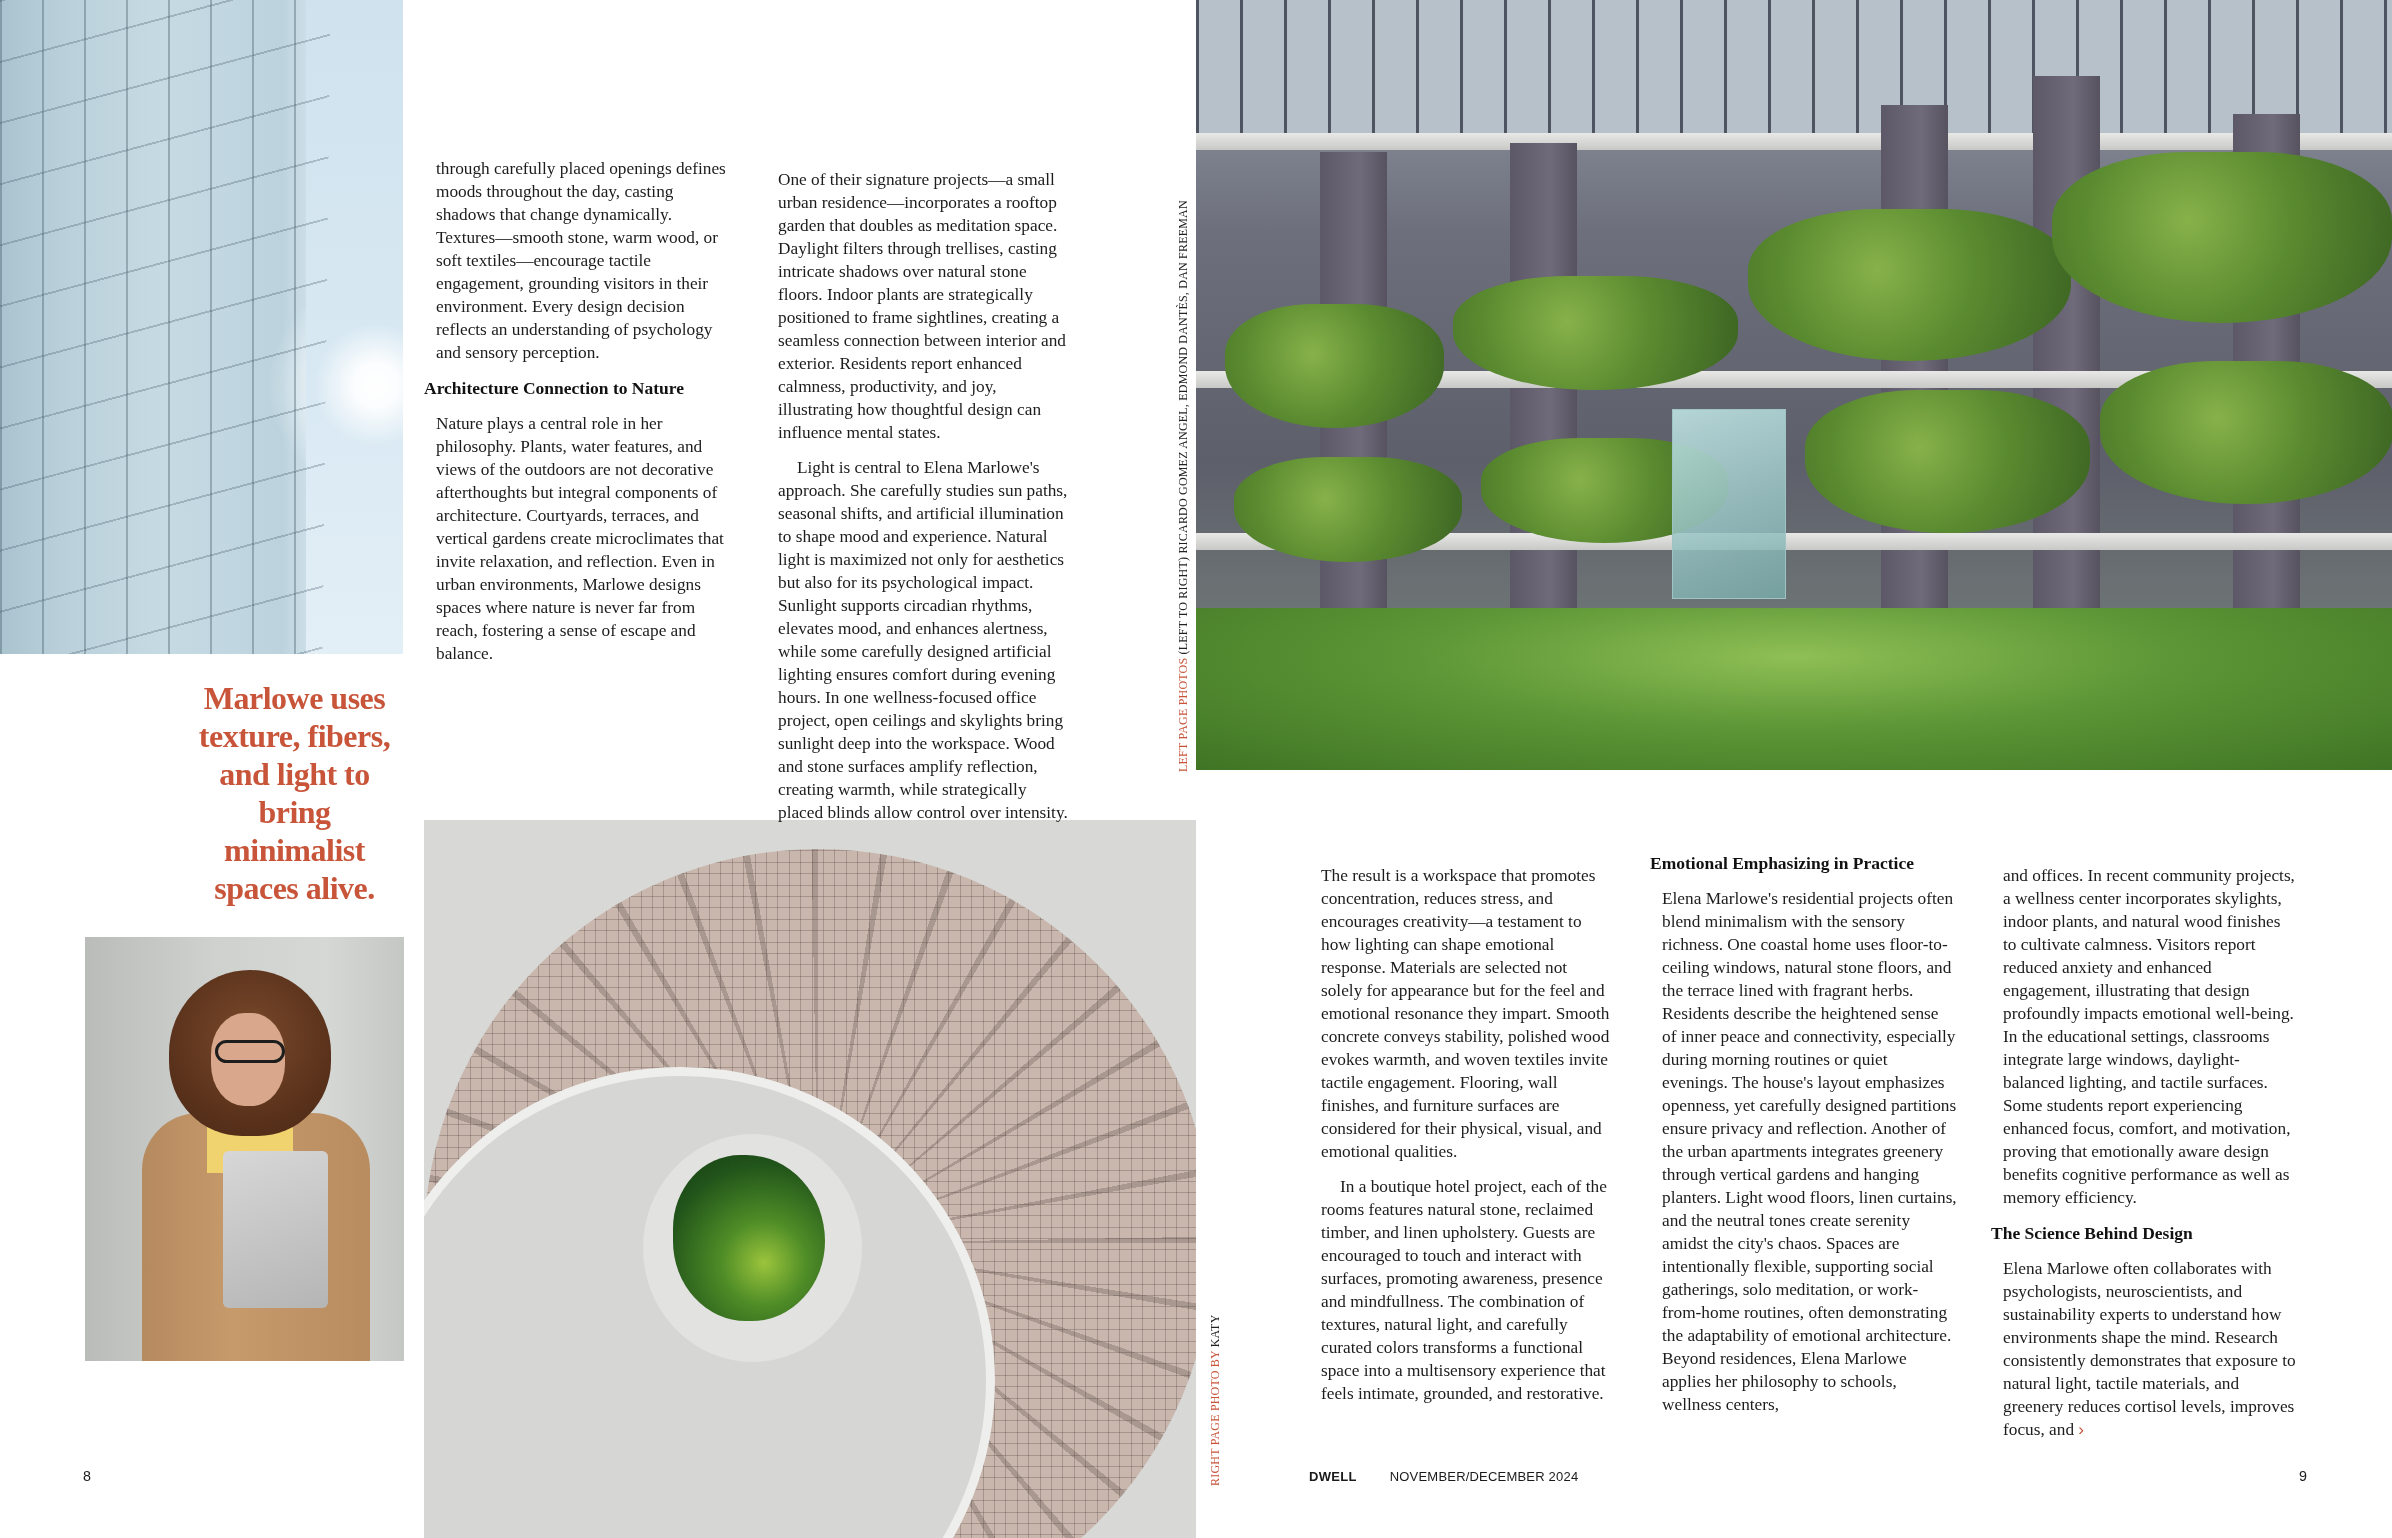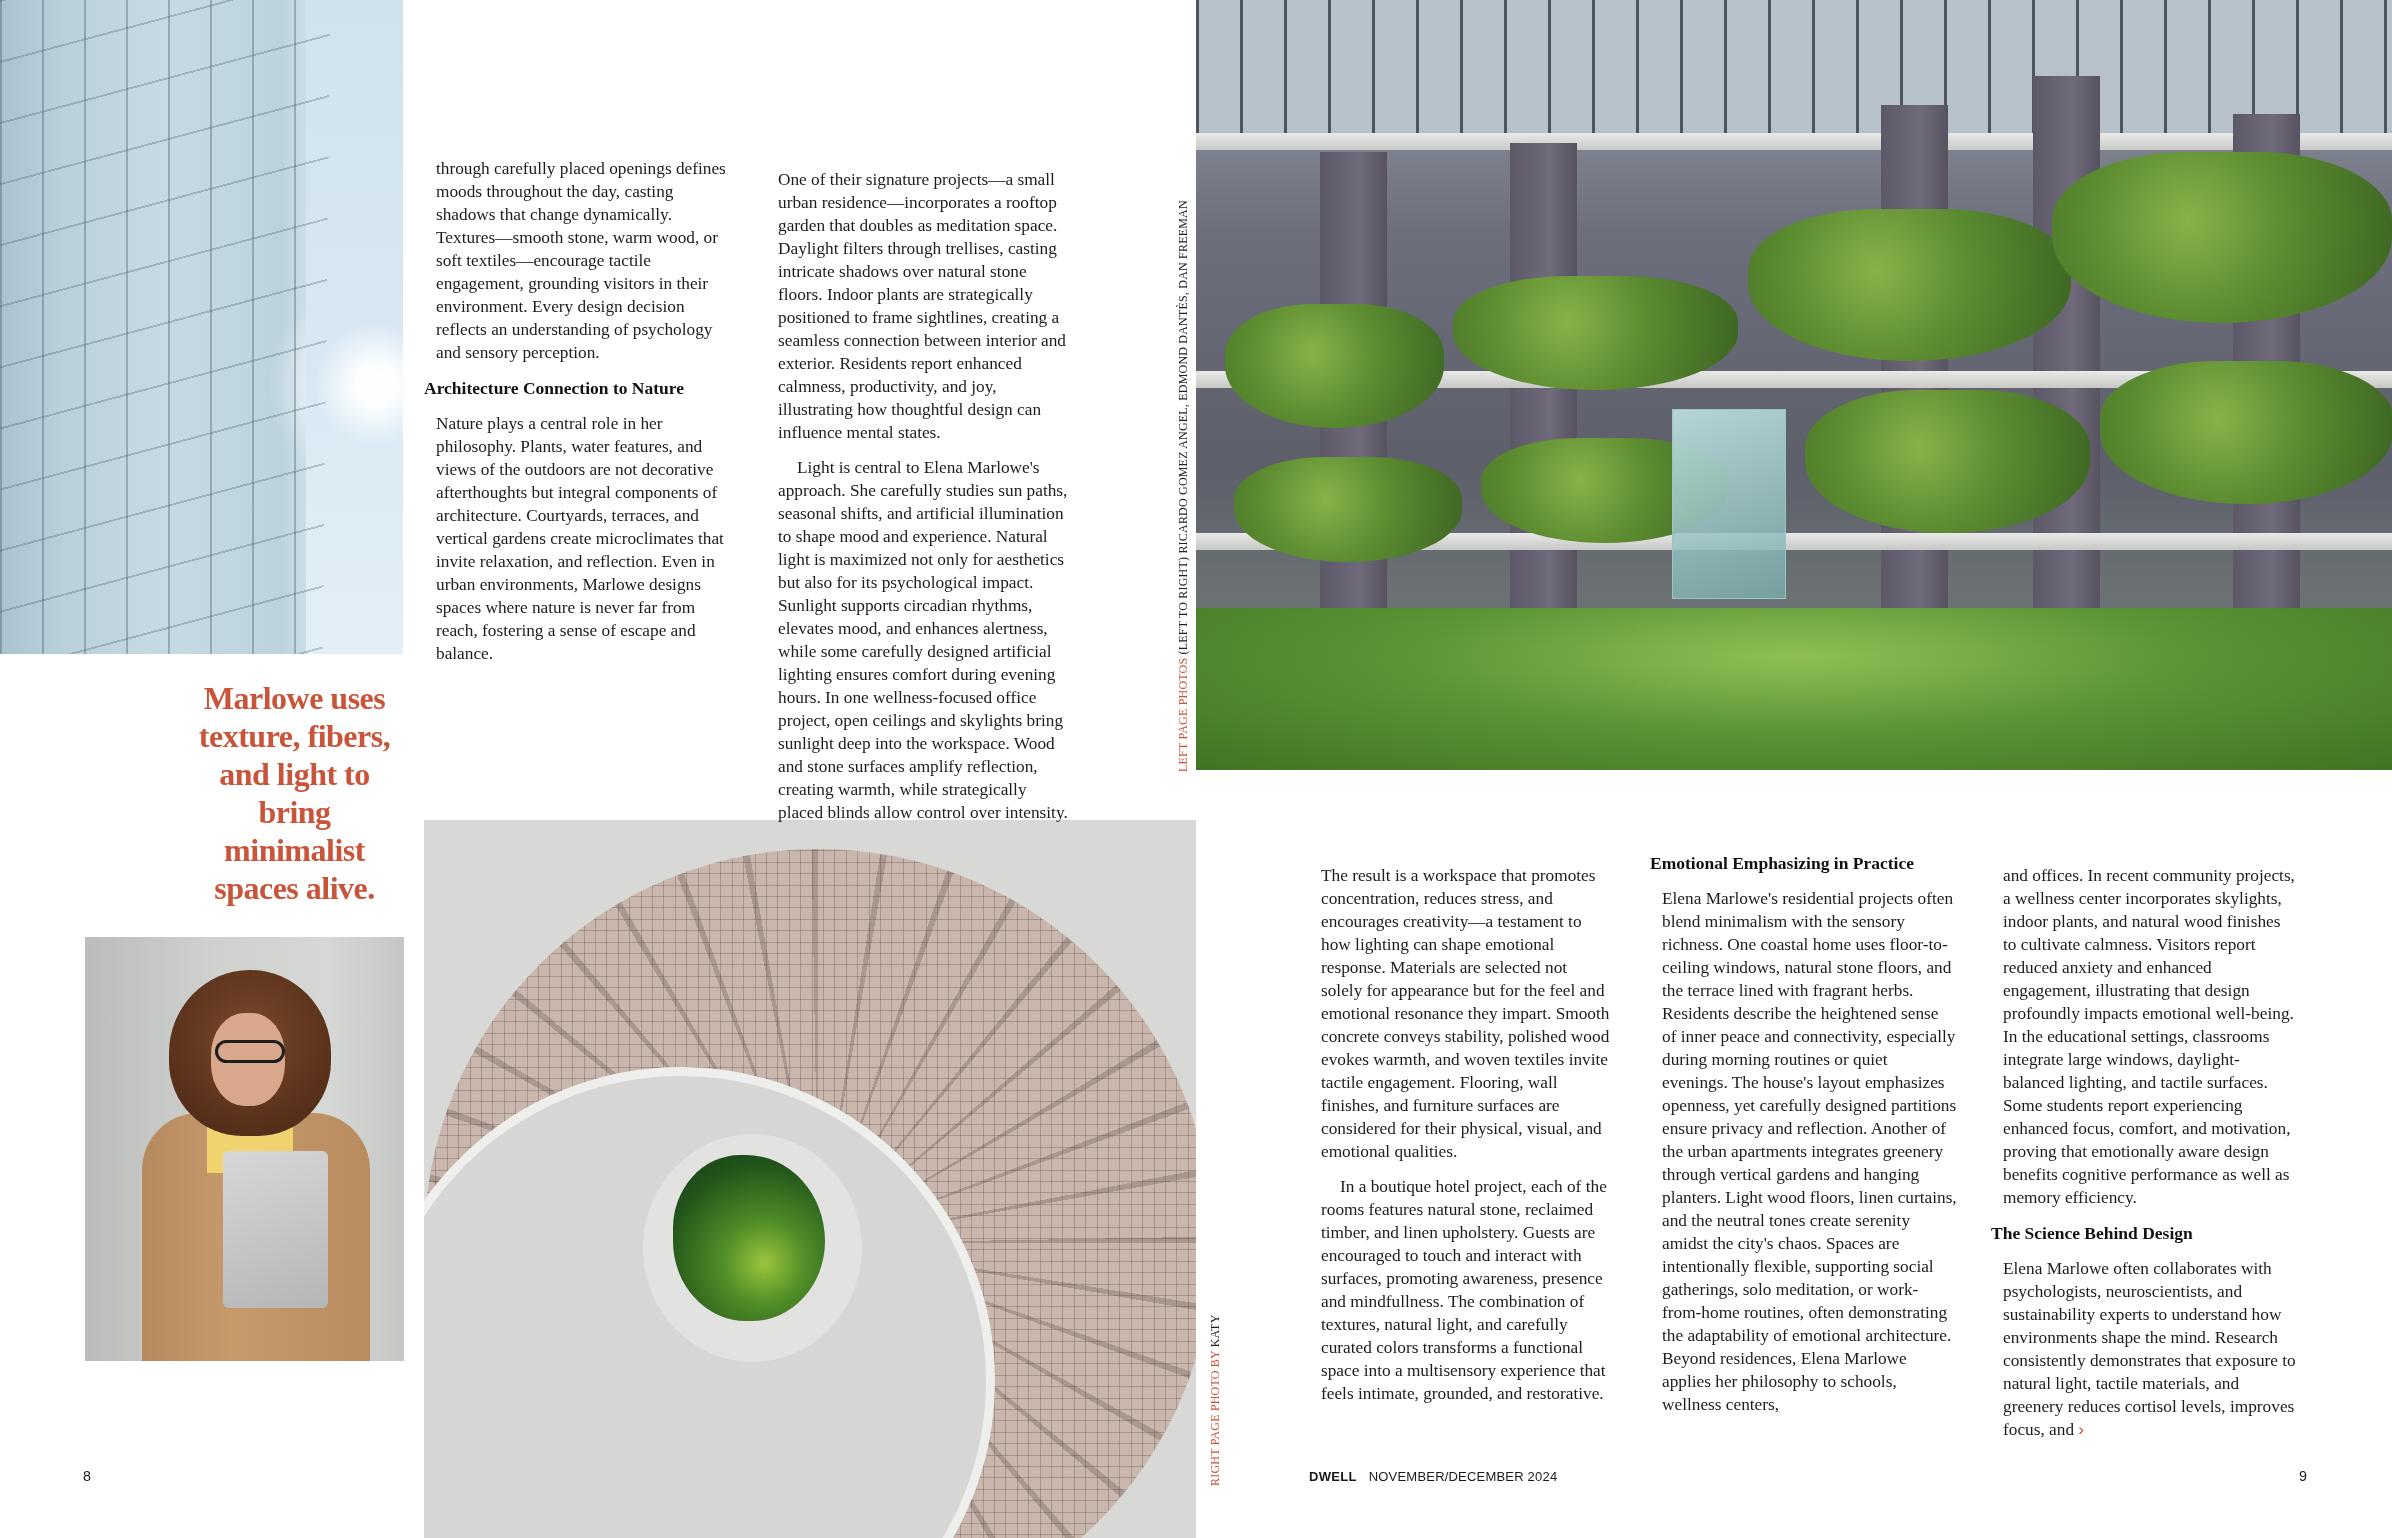--- a/index.html
+++ b/index.html
@@ -165,21 +165,21 @@
   
   .folio {
     position: absolute; font-family: "Liberation Sans", "DejaVu Sans", sans-serif;
     font-size: 14.3px; color: #1a1a1a;
   }
   #page-left { left: 83px; top: 1468px; }
   #page-right { left: 2299px; top: 1468px; }
   .footer-brand {
     position: absolute; left: 1309px; top: 1469px;
     font-family: "Liberation Sans", "DejaVu Sans", sans-serif; font-size: 13px; color: #1a1a1a;
-    display: flex; gap: 12px;
+    display: flex; gap: 33px;
   }
   .footer-brand .brand { font-weight: bold; letter-spacing: 0.3px; }
   .footer-brand .issue { letter-spacing: 0.2px; }
 </style>
 </head>
 <body>
 
 <div class="abs photo-glass">
   <div class="sky"></div>
   <div class="grid"></div>

